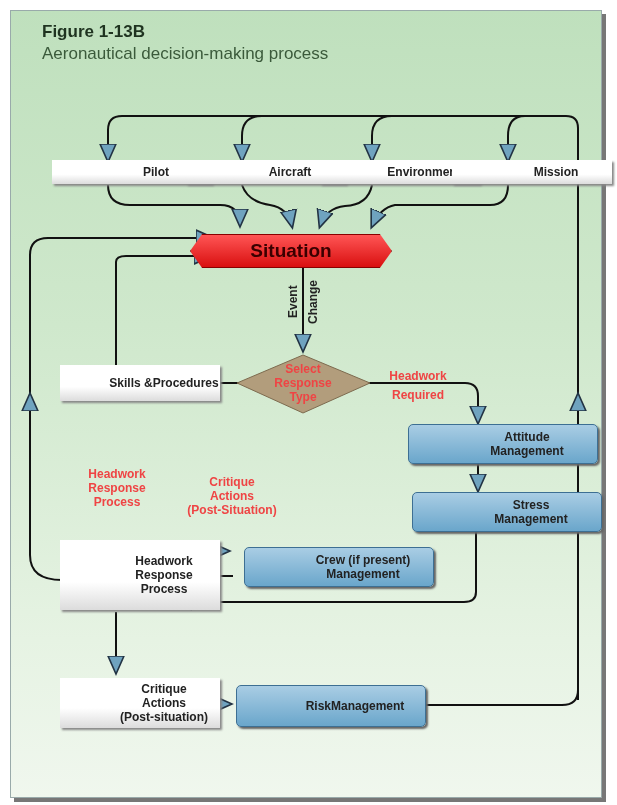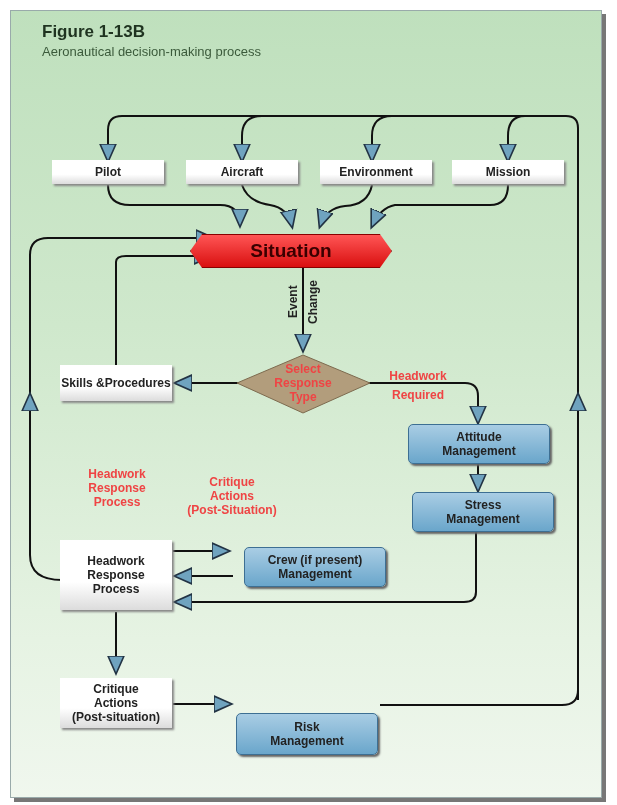--- a/index.html
+++ b/index.html
@@ -1,24 +1,24 @@
 <!DOCTYPE html>
 <html><head>
 <meta charset="utf-8">
 <style>
   html,body{margin:0;padding:0;background:#ffffff;}
   body{width:617px;height:805px;position:relative;overflow:hidden;font-family:"Liberation Sans",sans-serif;}
   .panel{position:absolute;left:10px;top:10px;width:590px;height:786px;
     background:linear-gradient(180deg,#bfe0bd 0%,#cfe8cc 40%,#e6f3e3 80%,#f0f7ee 100%);
     border:1px solid #9aa;box-shadow:4px 4px 0 #777;}
   .title{position:absolute;left:42px;top:22px;font-size:17px;font-weight:bold;color:#1f3320;}
-  .subtitle{position:absolute;left:42px;top:44px;font-size:13px;color:#3b5a3b;}
+  .subtitle{position:absolute;left:42px;top:44px;font-size:17px;color:#3b5a3b;}
   svg.diagram{position:absolute;left:0;top:0;}
   .box{position:absolute;display:flex;align-items:center;justify-content:center;text-align:center;
-    font-size:12px;font-weight:bold;color:#222;line-height:14px;}
+    font-size:12px;font-weight:bold;color:#222;line-height:14px;padding-left:48px;}
   .white{background:linear-gradient(180deg,#ffffff 60%,#dcdcdc);box-shadow:2px 2px 2px #888;}
   .blue{background:linear-gradient(180deg,#a9cde4,#6aa6cb);border:1px solid #3d6f93;box-shadow:2px 2px 2px #666;border-radius:5px;}
   .label{position:absolute;text-align:center;font-size:12px;font-weight:bold;color:#ef4444;line-height:14px;}
   .situation{position:absolute;left:190px;top:234px;width:200px;height:32px;
     background:linear-gradient(180deg,#ff5555,#d91010);border:1px solid #8a0000;
     clip-path:polygon(6% 0,94% 0,100% 50%,94% 100%,6% 100%,0 50%);
     display:flex;align-items:center;justify-content:center;font-size:19px;font-weight:bold;color:#3a0000;}
   .vert{position:absolute;font-size:12px;font-weight:bold;color:#222;transform:rotate(-90deg);transform-origin:left top;white-space:nowrap;}
 </style>
 </head>
@@ -128,16 +128,16 @@
 <div class="box blue" style="left:244px;top:547px;width:140px;height:38px;flex-direction:column;">
   <div>Crew (if present)</div>
   <div>Management</div>
 </div>
 
 <div class="box white" style="left:60px;top:678px;width:112px;height:50px;flex-direction:column;">
   <div>Critique</div>
   <div>Actions</div>
   <div>(Post-situation)</div>
 </div>
-<div class="box blue" style="left:236px;top:685px;width:140px;height:40px;flex-direction:column;margin-top:28px;">
+<div class="box blue" style="left:236px;top:685px;width:140px;height:40px;flex-direction:row;">
   <div>Risk</div>
   <div>Management</div>
 </div>
 
 </body></html>

